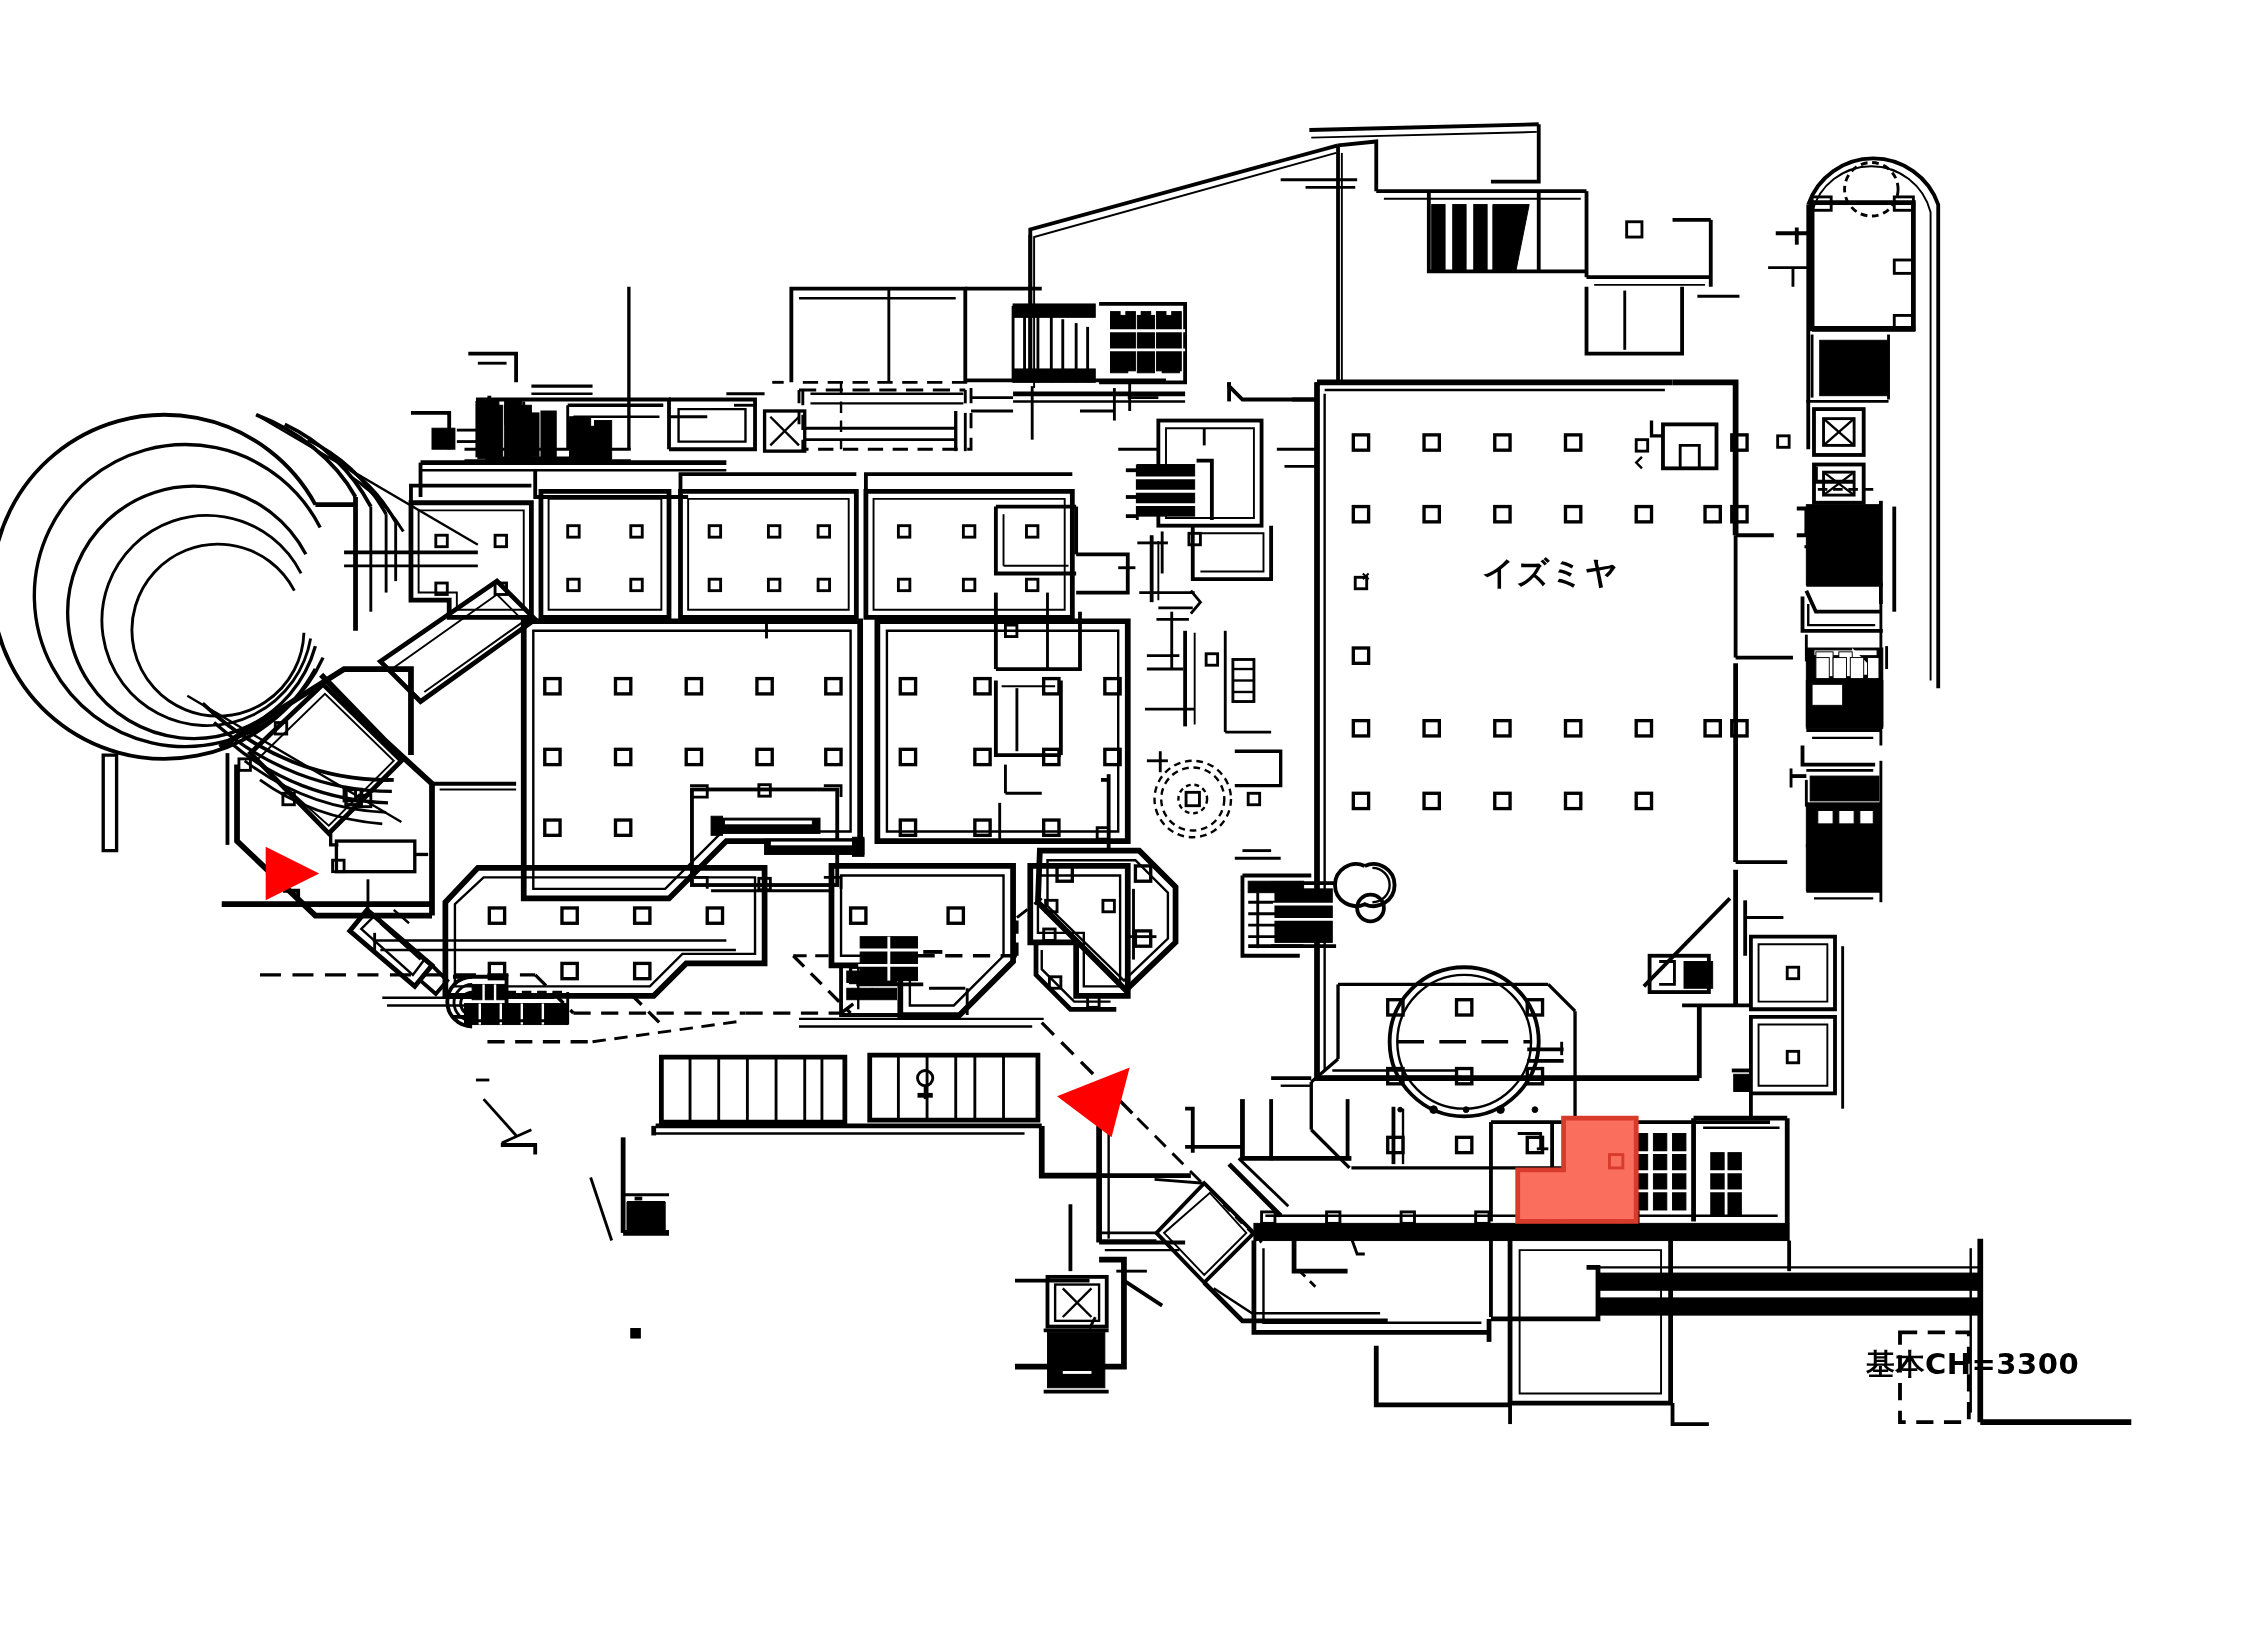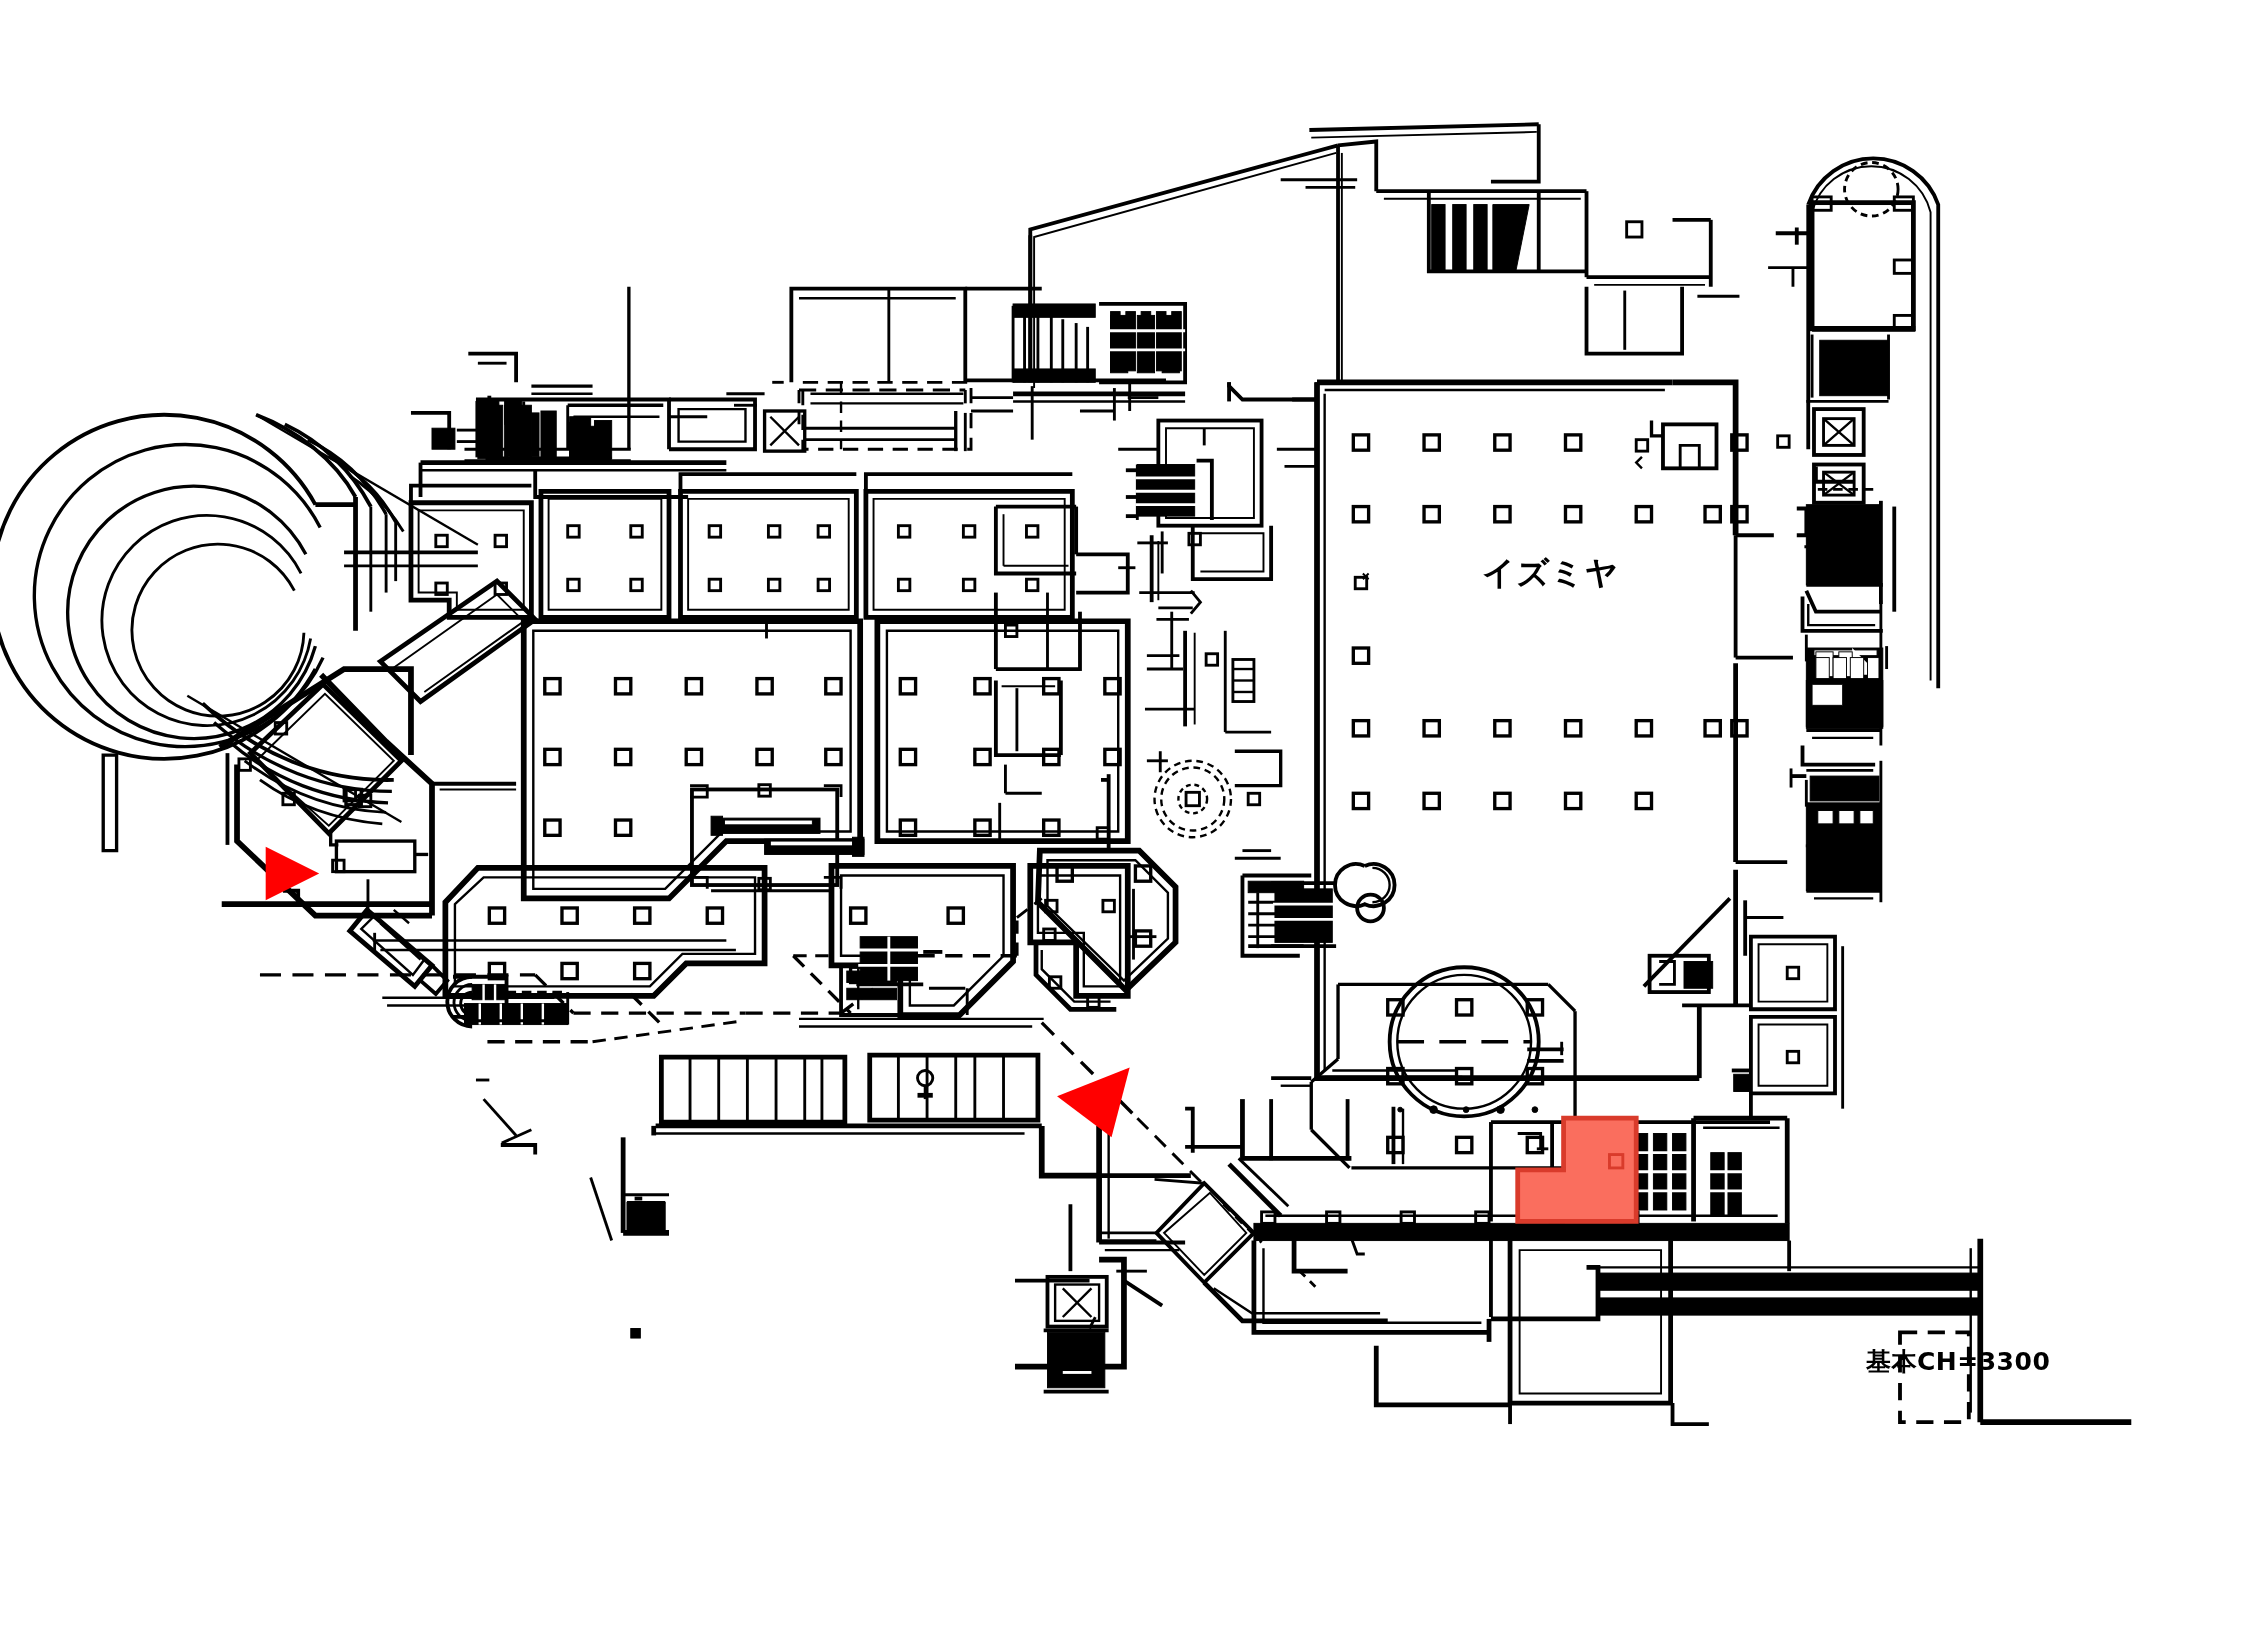--- a/index.html
+++ b/index.html
@@ -39,21 +39,21 @@
   #store-label {
     left: 1369px;
     top: 553px;
     width: 363px;
     font-size: 32.5px;
     letter-spacing: 1px;
   }
   #ch-note {
     left: 1866px;
     top: 1346px;
-    font-size: 25px;
+    font-size: 29px;
     font-weight: 700;
     letter-spacing: 0.5px;
     text-align: center;
   }
 </style>
 </head>
 <body>
 
 <div id="plan-root">
 

